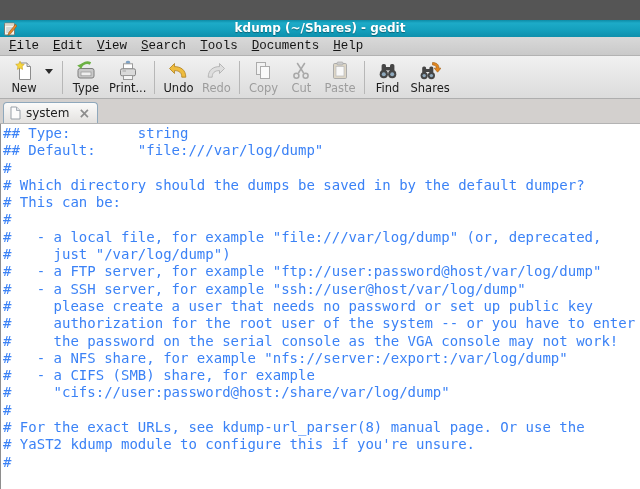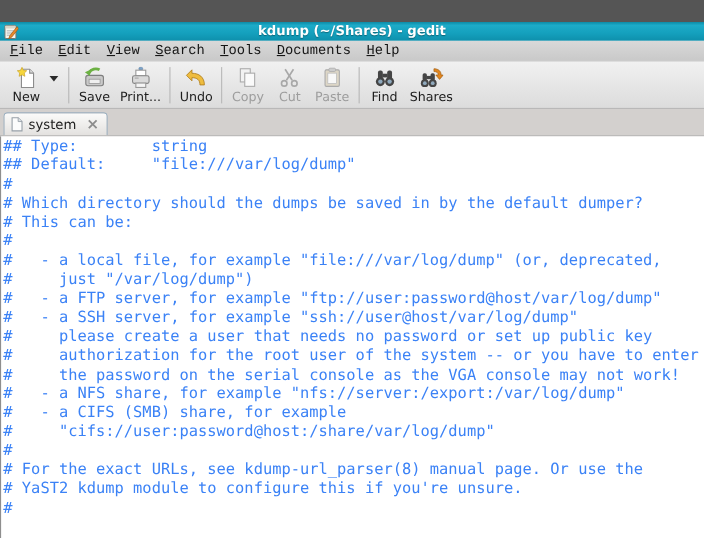--- a/index.html
+++ b/index.html
@@ -127,21 +127,21 @@
 
     <div class="tool-btn">
       <span class="ticon">
         <svg width="22" height="22" viewBox="0 0 22 22">
           <rect x="3" y="8.5" width="16" height="9.5" rx="2" fill="#c9c9c9" stroke="#7e7e7e"></rect>
           <rect x="6" y="12" width="10" height="3.8" fill="#efefef" stroke="#949494" stroke-width="0.7"></rect>
           <path d="M15.5 3.5 A7 7 0 0 0 6 6.2" fill="none" stroke="#6cb143" stroke-width="2.6"></path>
           <path d="M7.8 3.2 L6.6 9 L2.2 5.6 Z" fill="#6cb143"></path>
         </svg>
       </span>
-      <span class="tlabel">Save</span>
+      <span class="tlabel">Type</span>
     </div>
 
     <div class="tool-btn">
       <span class="ticon">
         <svg width="22" height="22" viewBox="0 0 22 22">
           <rect x="9.3" y="1.3" width="3.4" height="2.4" rx="0.9" fill="#7aa4cc" stroke="#5d82a8" stroke-width="0.6"></rect>
           <rect x="6.5" y="3.8" width="9" height="5.2" fill="#ffffff" stroke="#999999"></rect>
           <rect x="3.5" y="8.8" width="15" height="7" rx="1.6" fill="#dadada" stroke="#868686"></rect>
           <rect x="6.5" y="15.5" width="9" height="4" fill="#f5f5f5" stroke="#999999"></rect>
           <line x1="5.5" y1="11" x2="9" y2="11" stroke="#9a9a9a" stroke-width="0.8"></line>
@@ -154,20 +154,28 @@
 
     <div class="tool-btn">
       <span class="ticon">
         <svg width="22" height="22" viewBox="0 0 22 22">
           <path d="M7.5 3.5 L2.5 8.5 L7.5 13.5 L7.5 10.6 C12.3 10.6 14.8 12.8 14.8 17.2 L18.8 17.2 C18.8 10 13.8 6.6 7.5 6.6 Z" fill="#eebc3e" stroke="#b08020" stroke-width="0.8"></path>
         </svg>
       </span>
       <span class="tlabel">Undo</span>
     </div>
 
+    <div class="tool-btn disabled">
+      <span class="ticon">
+        <svg width="22" height="22" viewBox="0 0 22 22">
+          <path d="M14.5 3.5 L19.5 8.5 L14.5 13.5 L14.5 10.6 C9.7 10.6 7.2 12.8 7.2 17.2 L3.2 17.2 C3.2 10 8.2 6.6 14.5 6.6 Z" fill="#dedede" stroke="#ababab" stroke-width="0.8"></path>
+        </svg>
+      </span>
+      <span class="tlabel">Redo</span>
+    </div>
 
     <div class="tool-sep"></div>
 
     <div class="tool-btn disabled">
       <span class="ticon">
         <svg width="22" height="22" viewBox="0 0 22 22">
           <rect x="4.5" y="2.5" width="9" height="12" fill="#f2f2f2" stroke="#ababab"></rect>
           <rect x="8.5" y="6.5" width="9" height="12" fill="#fafafa" stroke="#ababab"></rect>
         </svg>
       </span>

